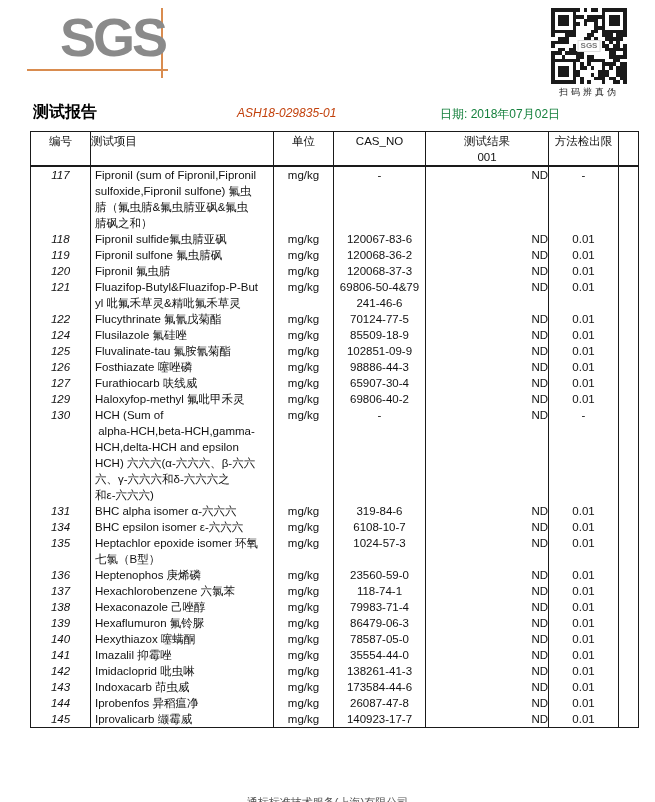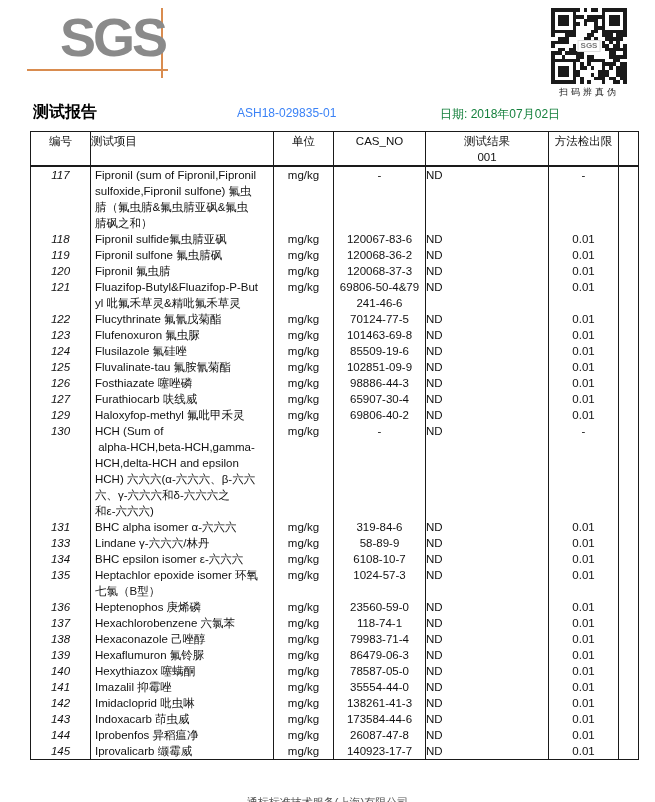--- a/index.html
+++ b/index.html
@@ -17,39 +17,39 @@
   .qr-block { position:absolute; left:546px; top:8px; width:86px; }
   .qr-box { position:relative; width:84px; height:76px; margin:0 auto; }
   .qr-label { position:absolute; left:50%; top:50%; transform:translate(-50%,-50%);
               background:#fff; padding:0 2px; font-size:8px; font-weight:bold; color:#7a7a7a;
               border:1px solid #ddd; line-height:10px; }
   .qr-caption { margin-top:2px; text-align:center; font-size:9px; letter-spacing:3px;
                 color:#222; white-space:nowrap; }
 
   
   .doc-title { position:absolute; left:33px; top:102px; font-size:16px; font-weight:bold; color:#000; }
-  .report-no { position:absolute; left:237px; top:106px; font-size:12px; color:#3b82f6; }
+  .report-no { position:absolute; left:237px; top:106px; font-size:12px; color:#c2410c;font-style:italic; }
   .report-date { position:absolute; left:440px; top:106px; font-size:12px; color:#15803d; }
 
   
   table.results { position:absolute; left:30px; top:131px; width:608px;
                   border-collapse:collapse; table-layout:fixed;
                   font-size:11.5px; line-height:16px; }
   table.results th, table.results td { border-left:1px solid #1a1a1a; vertical-align:top;
                   font-weight:normal; overflow:hidden; }
   table.results th:first-child, table.results td:first-child { border-left:none;text-align:center; }
   table.results { border:1.5px solid #1a1a1a; }
   thead tr { border-bottom:2px solid #1a1a1a; }
   thead th { height:33px; text-align:center; padding-top:1px; }
   thead th.c-item { text-align:left; }
   td.c-no { text-align:center;font-style:italic; }
   td.c-item { text-align:left; padding:0 3px 0 4px; white-space:pre-wrap; word-wrap:break-word; }
   td.c-unit { text-align:center; }
   td.c-cas { text-align:center; white-space:pre-wrap; word-wrap:break-word; }
-  td.c-result { text-align:left; }
+  td.c-result { text-align:right; }
   td.c-limit { text-align:center; }
 
   
   .footer-company { position:absolute; left:0; top:795px; width:655px; text-align:center;
                     font-size:11px; color:#555; }
 </style>
 </head>
 <body>
 
 <div class="page">
@@ -396,33 +396,24 @@
         <tr>
       <td class="c-no">122</td>
       <td class="c-item">Flucythrinate 氟氰戊菊酯</td>
       <td class="c-unit">mg/kg</td>
       <td class="c-cas">70124-77-5</td>
       <td class="c-result">ND</td>
       <td class="c-limit">0.01</td>
       <td class="c-extra"></td>
     </tr>
         <tr>
-      <td class="c-no">123</td>
-      <td class="c-item">Flufenoxuron 氟虫脲</td>
-      <td class="c-unit">mg/kg</td>
-      <td class="c-cas">101463-69-8</td>
-      <td class="c-result">ND</td>
-      <td class="c-limit">0.01</td>
-      <td class="c-extra"></td>
-    </tr>
-        <tr>
       <td class="c-no">124</td>
       <td class="c-item">Flusilazole 氟硅唑</td>
       <td class="c-unit">mg/kg</td>
-      <td class="c-cas">85509-19-6</td>
+      <td class="c-cas">85509-18-9</td>
       <td class="c-result">ND</td>
       <td class="c-limit">0.01</td>
       <td class="c-extra"></td>
     </tr>
         <tr>
       <td class="c-no">125</td>
       <td class="c-item">Fluvalinate-tau 氟胺氰菊酯</td>
       <td class="c-unit">mg/kg</td>
       <td class="c-cas">102851-09-9</td>
       <td class="c-result">ND</td>
@@ -473,29 +464,20 @@
         <tr>
       <td class="c-no">131</td>
       <td class="c-item">BHC alpha isomer α-六六六</td>
       <td class="c-unit">mg/kg</td>
       <td class="c-cas">319-84-6</td>
       <td class="c-result">ND</td>
       <td class="c-limit">0.01</td>
       <td class="c-extra"></td>
     </tr>
         <tr>
-      <td class="c-no">133</td>
-      <td class="c-item">Lindane γ-六六六/林丹</td>
-      <td class="c-unit">mg/kg</td>
-      <td class="c-cas">58-89-9</td>
-      <td class="c-result">ND</td>
-      <td class="c-limit">0.01</td>
-      <td class="c-extra"></td>
-    </tr>
-        <tr>
       <td class="c-no">134</td>
       <td class="c-item">BHC epsilon isomer ε-六六六</td>
       <td class="c-unit">mg/kg</td>
       <td class="c-cas">6108-10-7</td>
       <td class="c-result">ND</td>
       <td class="c-limit">0.01</td>
       <td class="c-extra"></td>
     </tr>
         <tr>
       <td class="c-no">135</td>

